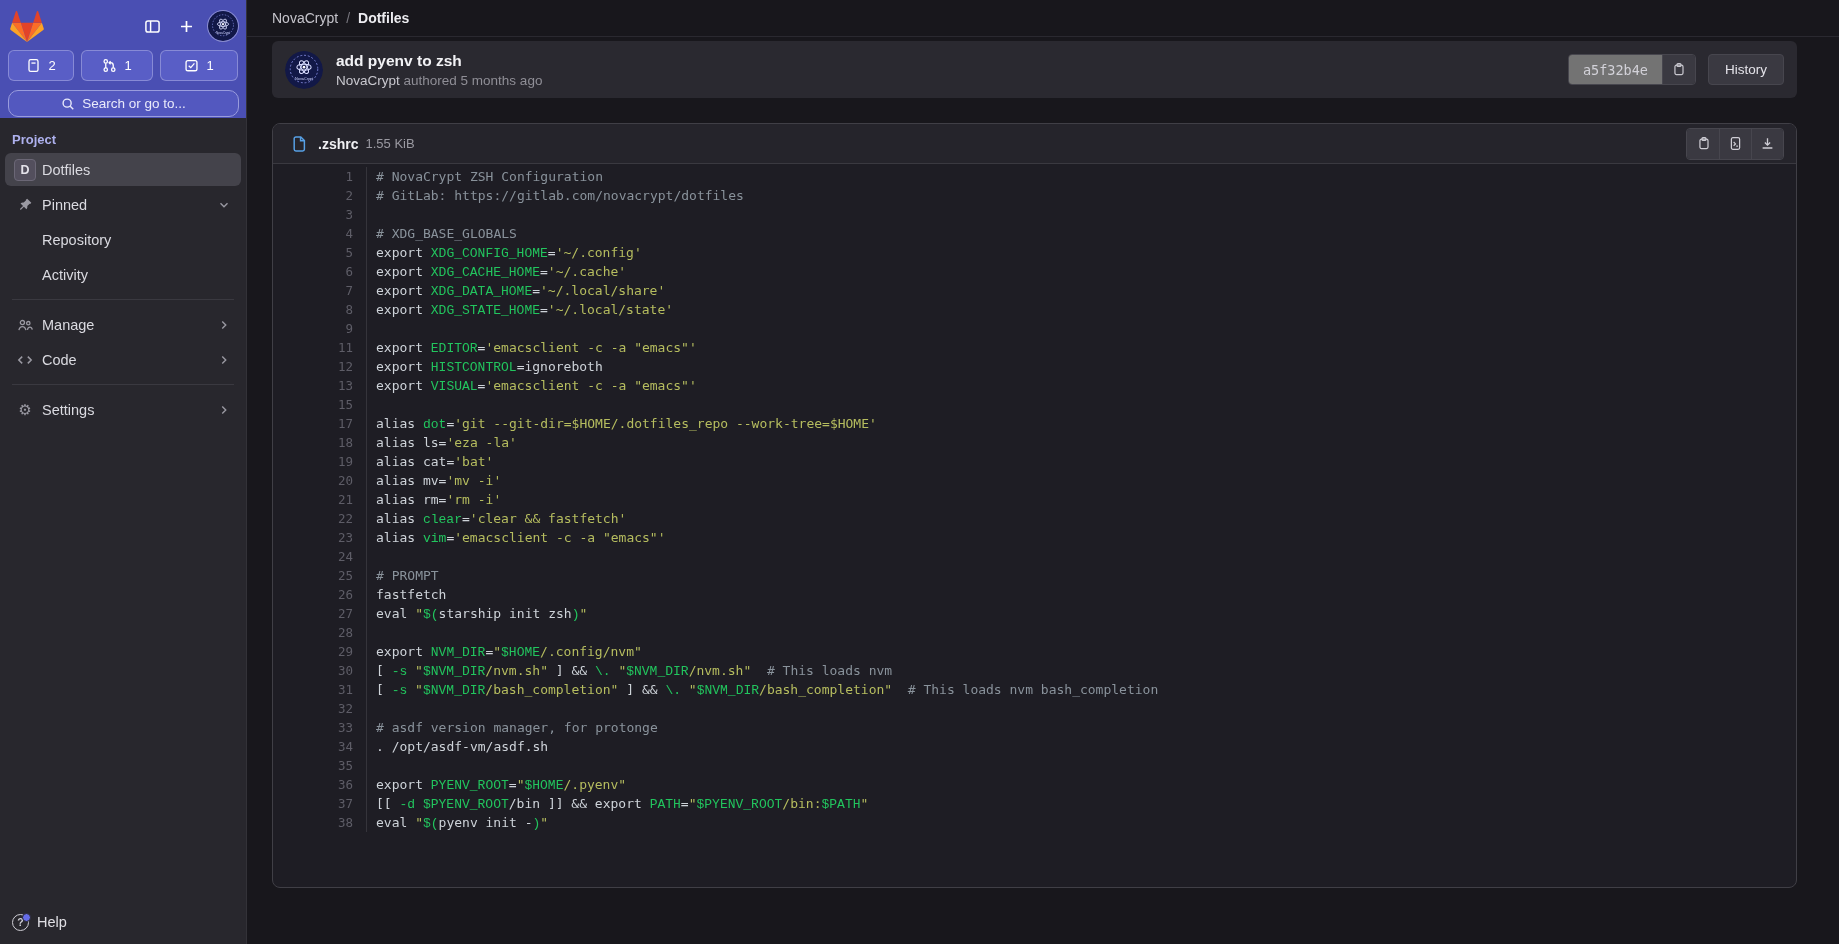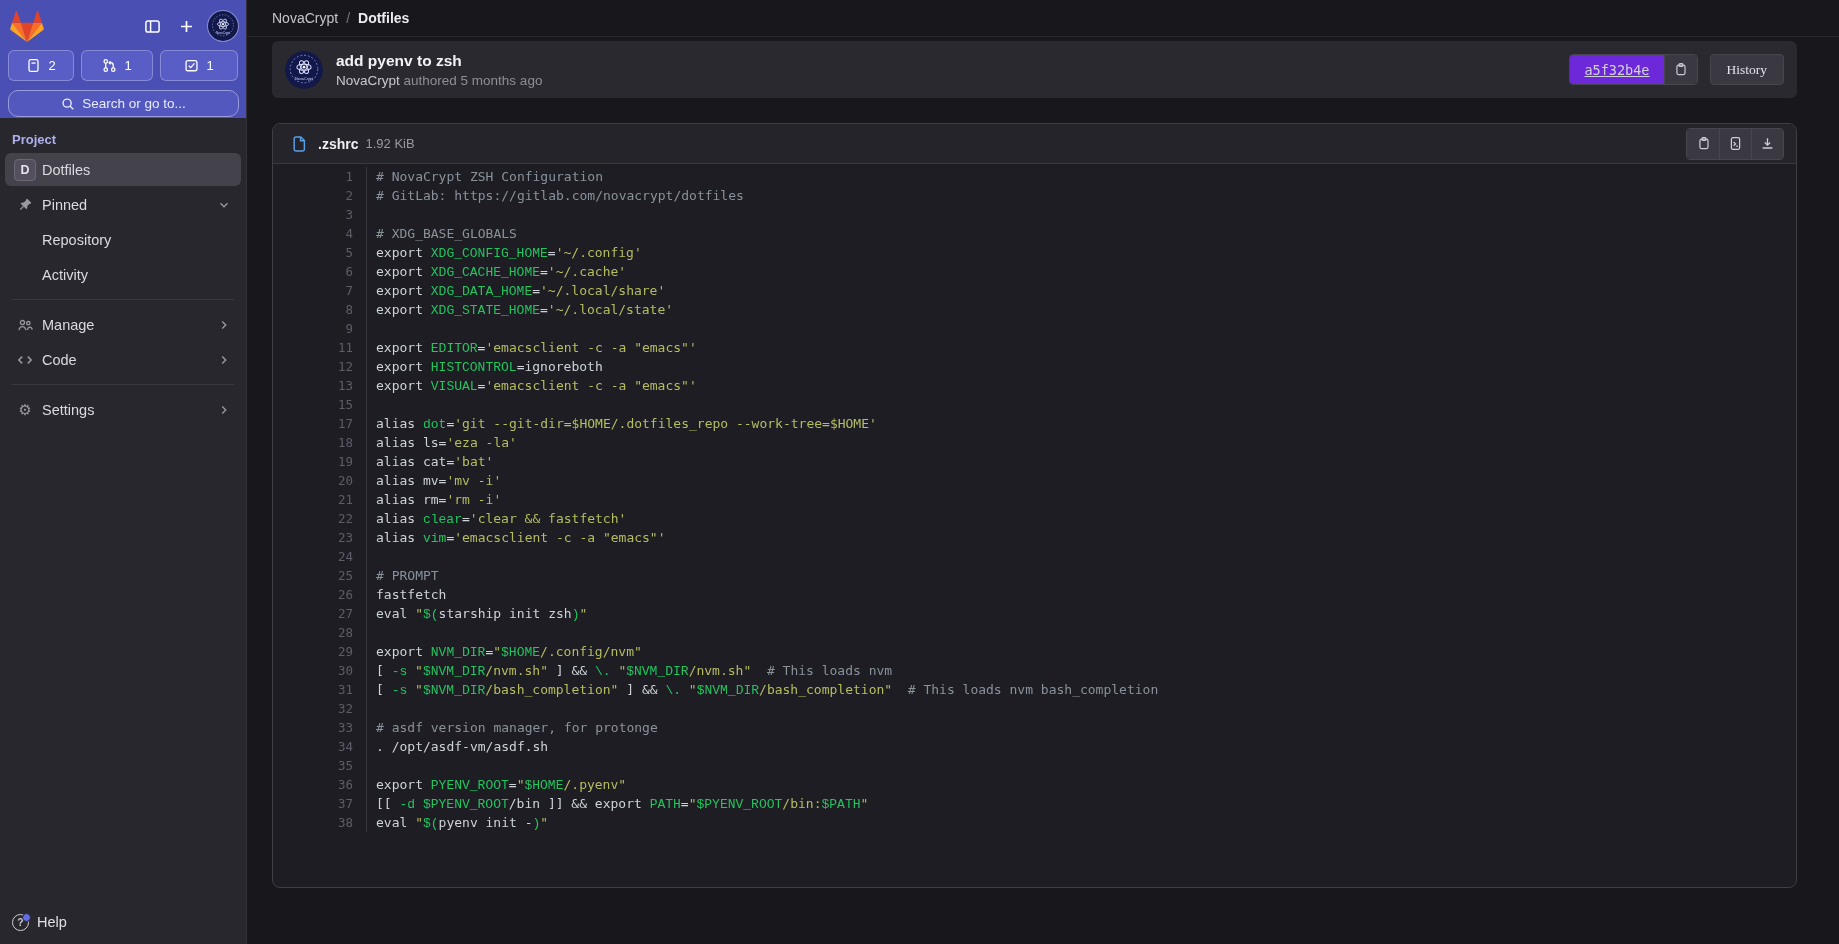--- a/index.html
+++ b/index.html
@@ -51,26 +51,26 @@
   .commit-band { margin:4px 42px 0 25px; height:57px; background:#2a2930; border-radius:6px;
     display:flex; align-items:center; padding:0 13px; }
   .commit-avatar { width:38px; height:38px; border-radius:50%; overflow:hidden; flex:0 0 38px; }
   .commit-text { margin-left:13px; }
   .commit-title { font-size:15.5px; font-weight:700; color:#f2f2f5; cursor:pointer; }
   .commit-meta { margin-top:3px; font-size:13.5px; color:#8f8e96; }
   .commit-meta .author { color:#c9c8cf; }
   .commit-right { margin-left:auto; display:flex; align-items:center; gap:12px; }
   .sha-group { display:flex; align-items:stretch; height:31px; border-radius:4px; overflow:hidden;
     border:1px solid #47464e; }
-  .sha { background:#6d28d9; color:#d2d1d8; font-family:"DejaVu Sans Mono",monospace; font-size:13.5px;
-    display:flex; align-items:center; padding:0 14px;text-decoration:underline; }
+  .sha { background:#737373; color:#d2d1d8; font-family:"DejaVu Sans Mono",monospace; font-size:13.5px;
+    display:flex; align-items:center; padding:0 14px; }
   .sha-copy { background:#3a3941; border:none; border-left:1px solid #47464e; width:33px; color:#c9c8cf;
     display:flex; align-items:center; justify-content:center; cursor:pointer; }
   .history-btn { height:31px; background:#3a3941; border:1px solid #47464e; border-radius:4px;
-    color:#e4e3e9; font-size:13.5px; padding:0 16px; cursor:pointer; font-family:Liberation Serif, serif; }
+    color:#e4e3e9; font-size:13.5px; padding:0 16px; cursor:pointer; font-family:Liberation Sans, sans-serif; }
 
   .file-box { margin:25px 42px 0 25px; height:765px; background:#1e1d24; border:1px solid #403f46;
     border-radius:8px; overflow:hidden; }
   .file-header { height:40px; background:#25242b; border-bottom:1px solid #3a3940;
     display:flex; align-items:center; padding:0 12px 0 18px; }
   .file-ic { display:inline-flex; margin-right:10px; }
   .file-name { font-size:14px; font-weight:700; color:#f0f0f3; }
   .file-size { font-size:13px; color:#9a99a1; margin-left:7px; }
   .file-actions { margin-left:auto; display:flex; border:1px solid #47464e; border-radius:4px; overflow:hidden; }
   .fa-btn { width:32px; height:30px; background:#3a3941; border:none; color:#cfced5;
@@ -288,21 +288,21 @@
 
   <div class="file-box">
     <div class="file-header">
       <span class="file-ic">
         <svg class="ic" viewBox="0 0 16 16" width="17" height="17" fill="none" stroke="#57a0e5" stroke-width="1.4">
           <path d="M4.6 1.8h4.6l3.4 3.4v8.2c0 .9-.7 1.6-1.6 1.6H4.6c-.9 0-1.6-.7-1.6-1.6V3.4c0-.9.7-1.6 1.6-1.6z"></path>
           <path d="M9 1.8v3.6h3.6"></path>
         </svg>
       </span>
       <span class="file-name">.zshrc</span>
-      <span class="file-size">1.92 KiB</span>
+      <span class="file-size">1.55 KiB</span>
       <div class="file-actions">
         <button class="fa-btn">
           <svg class="ic" viewBox="0 0 16 16" width="15" height="15" fill="none" stroke="currentColor" stroke-width="1.3">
             <rect x="4.2" y="3.4" width="8.6" height="10" rx="1.6"></rect>
               <rect x="6.4" y="1.8" width="4.2" height="3" rx="1"></rect>
           </svg>
         </button>
         <button class="fa-btn">
           <svg class="ic" viewBox="0 0 16 16" width="15" height="15" fill="none" stroke="currentColor" stroke-width="1.3">
             <rect x="3.6" y="1.8" width="8.8" height="12.4" rx="1.6"></rect>

